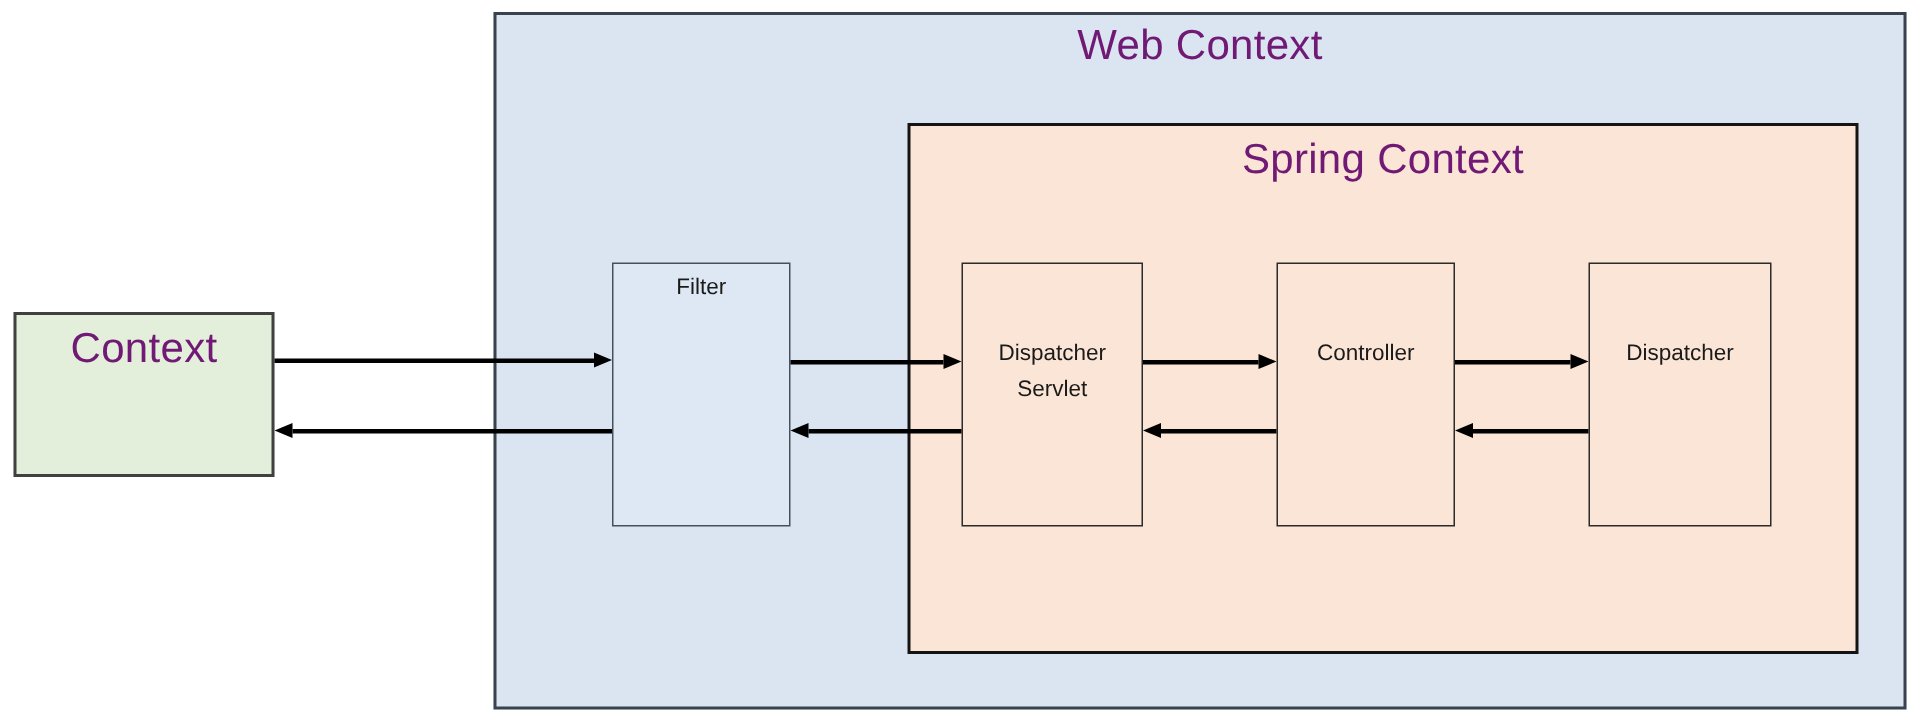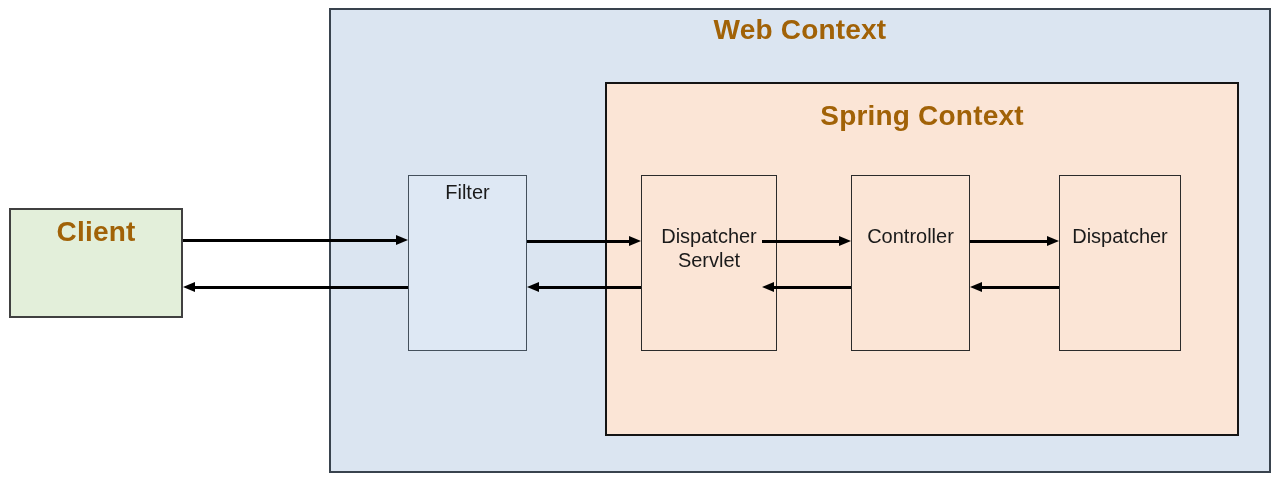--- a/index.html
+++ b/index.html
@@ -8,30 +8,30 @@
     position:relative;
     width:1280px; height:484px;
     background:#ffffff;
     font-family:"Liberation Sans", sans-serif;
     color:#0d0d0d;
     overflow:hidden;
   }
   .ctx-title {
     width:100%;
     text-align:center;
-    font-weight:bold;
+    font-weight:normal;
     font-size:28px;
     letter-spacing:0.2px;
-    color:#a16207;
+    color:#701a75;
   }
   .node-label {
     position:absolute;
     left:0; width:100%;
     text-align:center;
-    font-size:20px;
+    font-size:15px;
     line-height:24px;
     color:#1a1a1a;
   }
 
   
   #client {
     position:absolute;
     left:9px; top:208px; width:174px; height:110px;
     background:#e3efda;
     border:2px solid #404040;
@@ -56,30 +56,30 @@
   }
   #filter .node-label { top:4px; }
 
   
   #spring-context {
     position:absolute;
     left:274px; top:72px; width:634px; height:354px;
     background:#fbe5d6;
     border:2px solid #141414;
   }
-  #spring-title { padding-top:16px; }
+  #spring-title { padding-top:6px; }
 
   
   .spring-node {
     position:absolute;
     top:91px; height:176px;
     background:#fbe5d6;
     border:1.5px solid #2b2b2b;
   }
-  #dispatcher  { left:34px;  width:136px; }
+  #dispatcher  { left:34px;  width:121px; }
   #interceptor { left:244px; width:119px; }
   #controller  { left:452px; width:122px; }
   .spring-node .node-label { top:48px; }
 
   
   .arrow {
     position:absolute;
     height:2.5px;
     background:#000000;
     z-index:5;
@@ -110,21 +110,21 @@
   #a-interceptor-dispatcher { left:774px; top:286px; width:77px; }
   #a-interceptor-controller { left:970px; top:240px; width:77px; }
   #a-controller-interceptor { left:982px; top:286px; width:77px; }
 </style>
 </head>
 <body>
 
 <div id="canvas">
 
   <div id="client">
-    <div class="ctx-title">Client</div>
+    <div class="ctx-title">Context</div>
   </div>
 
   <div id="web-context">
     <div id="web-title" class="ctx-title">Web Context</div>
 
     <div id="filter">
       <div class="node-label">Filter</div>
     </div>
 
     <div id="spring-context">

